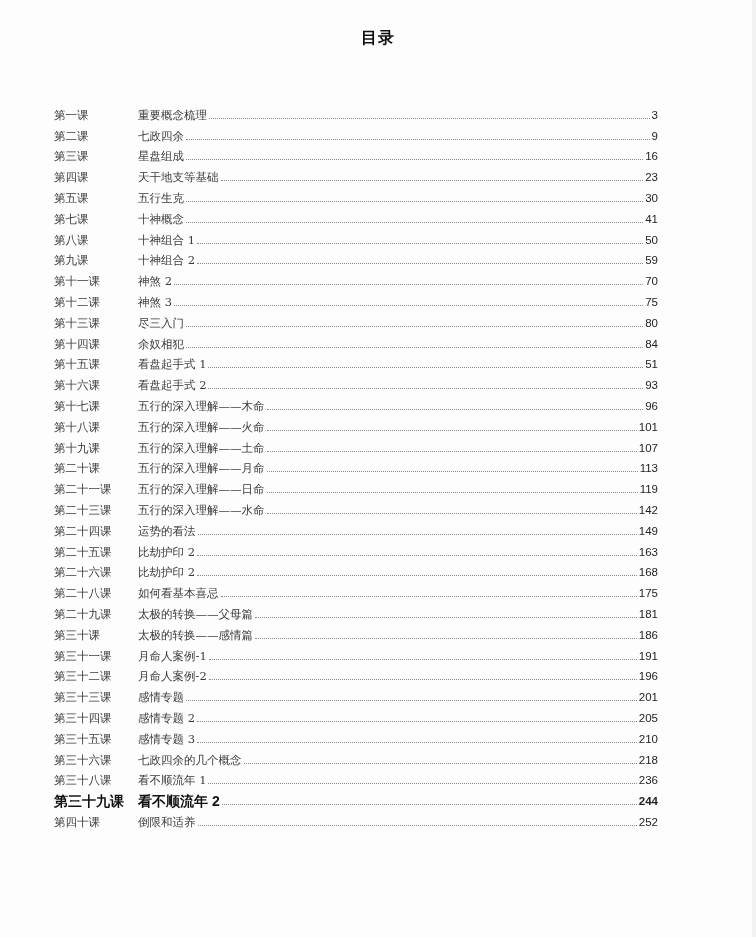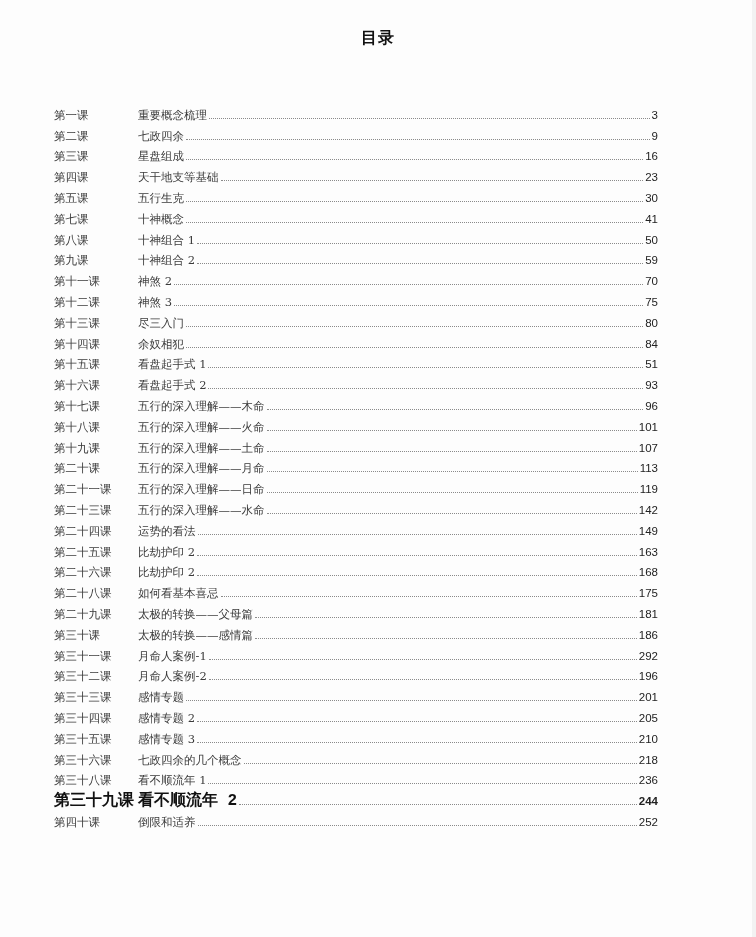--- a/index.html
+++ b/index.html
@@ -9,21 +9,21 @@
   .title { position:absolute; top:28px; left:0; width:756px; text-align:center;
            font-family:"DejaVu Sans","Liberation Sans",sans-serif; font-weight:bold;
            font-size:16px; color:#111; letter-spacing:1px; }
   .toc { position:absolute; top:101px; left:54px; width:604px; }
   .row { display:flex; align-items:flex-end; height:20.8px; font-size:11.5px; line-height:14px; }
   .num { width:84px; flex:none; white-space:nowrap; }
   .name { flex:none; white-space:nowrap; }
   .dots { flex:1; border-bottom:1px dotted #8a8a8a; margin:0 2px 3px 2px; min-width:10px; }
   .page { flex:none; font-family:"Liberation Sans","DejaVu Sans",sans-serif; font-size:11.5px; color:#222; text-align:right; }
   .row.bold { color:#111; font-weight:bold; }
-  .row.bold .name, .row.bold .num { font-family:Liberation Mono, monospace; font-size:16px; }
+  .row.bold .name, .row.bold .num { font-family:Liberation Sans, sans-serif; font-size:14px; }
 </style>
 </head>
 <body>
 
 <div class="edge"></div>
 <div class="title">目录</div>
 
 <div class="toc" id="toc">
     <div class="row">
       <span class="num">第一课</span>
@@ -178,21 +178,21 @@
     <div class="row">
       <span class="num">第三十课</span>
       <span class="name">太极的转换——感情篇</span>
       <span class="dots"></span>
       <span class="page">186</span>
     </div>
     <div class="row">
       <span class="num">第三十一课</span>
       <span class="name">月命人案例-1</span>
       <span class="dots"></span>
-      <span class="page">292</span>
+      <span class="page">191</span>
     </div>
     <div class="row">
       <span class="num">第三十二课</span>
       <span class="name">月命人案例-2</span>
       <span class="dots"></span>
       <span class="page">196</span>
     </div>
     <div class="row">
       <span class="num">第三十三课</span>
       <span class="name">感情专题</span>

